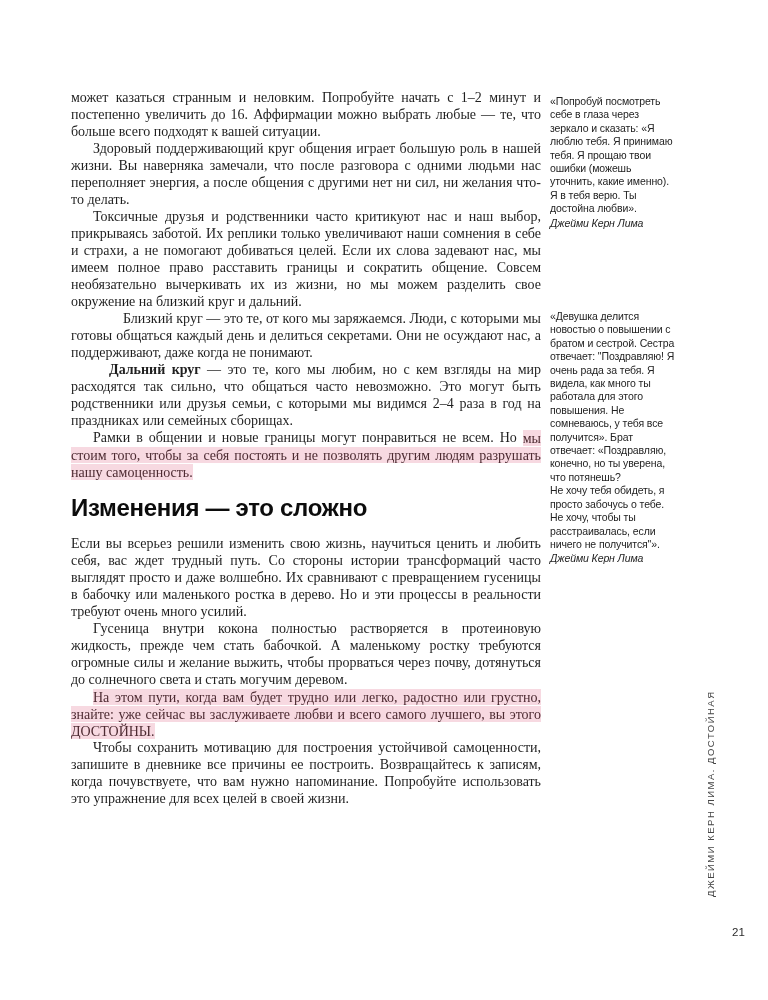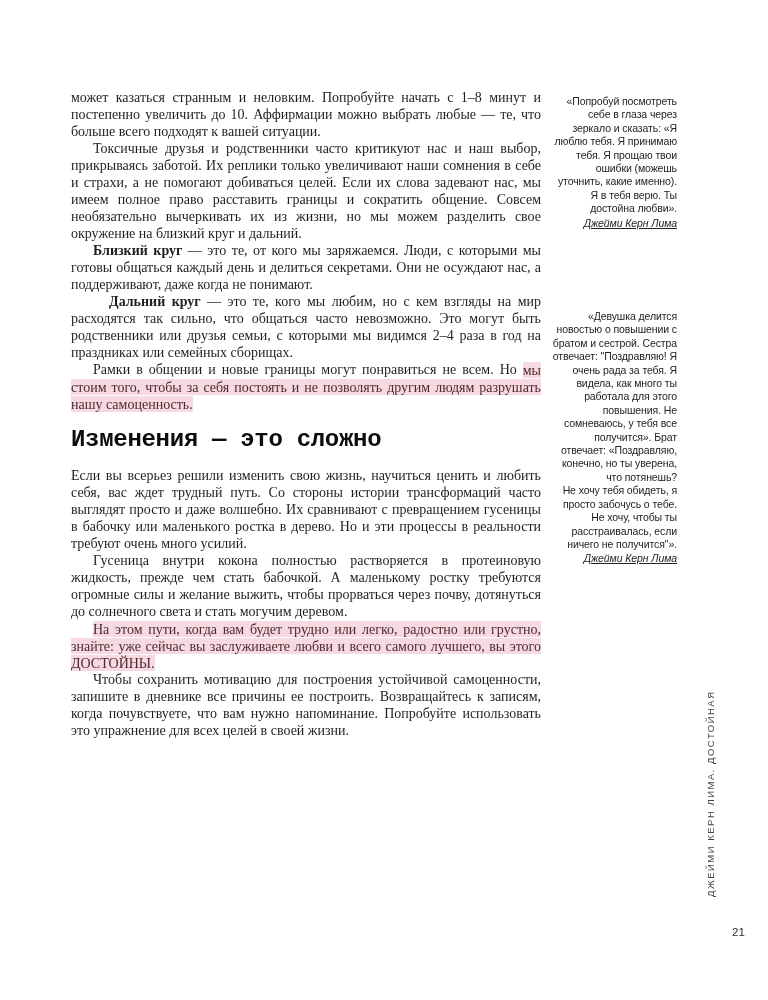--- a/index.html
+++ b/index.html
@@ -19,21 +19,21 @@
     left: 71px; top: 89px;
     width: 470px;
     color: #1f1f1f;
     font-size: 14px;
     line-height: 17px;
     text-align: justify;
   }
   .main-col p { margin: 0; }
   .main-col p.indent { text-indent: 22px; }
   h1.chapter {
-    font-family: Liberation Mono, monospace;
+    font-family: Liberation Sans, sans-serif;
     font-weight: bold;
     font-size: 24px;
     line-height: 28px;
     margin: 14px 0 13px 0;
     color: #0c0c0c;
     letter-spacing: -0.3px;
     text-align: left;
   }
   h2.section {
     font-family: "Liberation Sans", sans-serif;
@@ -51,24 +51,24 @@
   }
   .margin-quote {
     position: absolute;
     left: 550px;
     width: 127px;
     font-family: "Liberation Sans", sans-serif;
     font-size: 10.5px;
     line-height: 13.4px;
     color: #232323;
     letter-spacing: -0.1px;
-    text-align: right;
+    text-align: left;
   }
   .quote-text { white-space: pre-line; }
-  .quote-attr { font-style: italic; margin-top: 1px; text-decoration: underline; }
+  .quote-attr { font-style: italic; margin-top: 1px; }
   .spine-title {
     position: absolute;
     left: 705px; top: 897px;
     transform: rotate(-90deg);
     transform-origin: 0 0;
     font-family: "Liberation Sans", sans-serif;
     font-size: 9.5px;
     letter-spacing: 1.5px;
     color: #454545;
     white-space: nowrap;
@@ -82,28 +82,29 @@
   }
 </style>
 </head>
 <body>
 
 <div class="page">
 
   <div class="main-col">
     <section>
       <div>
-          <p><span>может казаться странным и неловким. Попробуйте начать с 1–8 минут и постепенно увеличить до 10. Аффирмации можно выбрать любые — те, что больше всего подходят к вашей ситуации.</span></p>
+          <p><span>может казаться странным и неловким. Попробуйте начать с 1–2 минут и постепенно увеличить до 16. Аффирмации можно выбрать любые — те, что больше всего подходят к вашей ситуации.</span></p>
         </div>
     </section>
 
     <section>
       <div>
+          <p class="indent"><span>Здоровый поддерживающий круг общения играет большую роль в нашей жизни. Вы наверняка замечали, что после разговора с одними людьми нас переполняет энергия, а после общения с другими нет ни сил, ни желания что-то делать.</span></p>
           <p class="indent"><span>Токсичные друзья и родственники часто критикуют нас и наш выбор, прикрываясь заботой. Их реплики только увеличивают наши сомнения в себе и страхи, а не помогают добиваться целей. Если их слова задевают нас, мы имеем полное право расставить границы и сократить общение. Совсем необязательно вычеркивать их из жизни, но мы можем разделить свое окружение на близкий круг и дальний.</span></p>
-          <p class="indent"><span style="font-weight: bold;">Близкий круг</span><span> — это те, от кого мы заряжаемся. Люди, с которыми мы готовы общаться каждый день и делиться секретами. Они не осуждают нас, а поддерживают, даже когда не понимают.</span></p>
+          <p class="indent"><span style="font-weight: normal; margin-left: 30px;">Близкий круг</span><span> — это те, от кого мы заряжаемся. Люди, с которыми мы готовы общаться каждый день и делиться секретами. Они не осуждают нас, а поддерживают, даже когда не понимают.</span></p>
           <p class="indent"><span style="font-weight: bold; margin-left: 16px;">Дальний круг</span><span> — это те, кого мы любим, но с кем взгляды на мир расходятся так сильно, что общаться часто невозможно. Это могут быть родственники или друзья семьи, с которыми мы видимся 2–4 раза в год на праздниках или семейных сборищах.</span></p>
           <p class="indent"><span>Рамки в общении и новые границы могут понравиться не всем. Но </span><span class="hl">мы стоим того, чтобы за себя постоять и не позволять другим людям разрушать нашу самоценность.</span></p>
         </div>
     </section>
 
     <section>
       <h1 class="chapter">Изменения — это сложно</h1>
       <div>
           <p><span>Если вы всерьез решили изменить свою жизнь, научиться ценить и любить себя, вас ждет трудный путь. Со стороны истории трансформаций часто выглядят просто и даже волшебно. Их сравнивают с превращением гусеницы в бабочку или маленького ростка в дерево. Но и эти процессы в реальности требуют очень много усилий.</span></p>
           <p class="indent"><span>Гусеница внутри кокона полностью растворяется в протеиновую жидкость, прежде чем стать бабочкой. А маленькому ростку требуются огромные силы и желание выжить, чтобы прорваться через почву, дотянуться до солнечного света и стать могучим деревом.</span></p>

